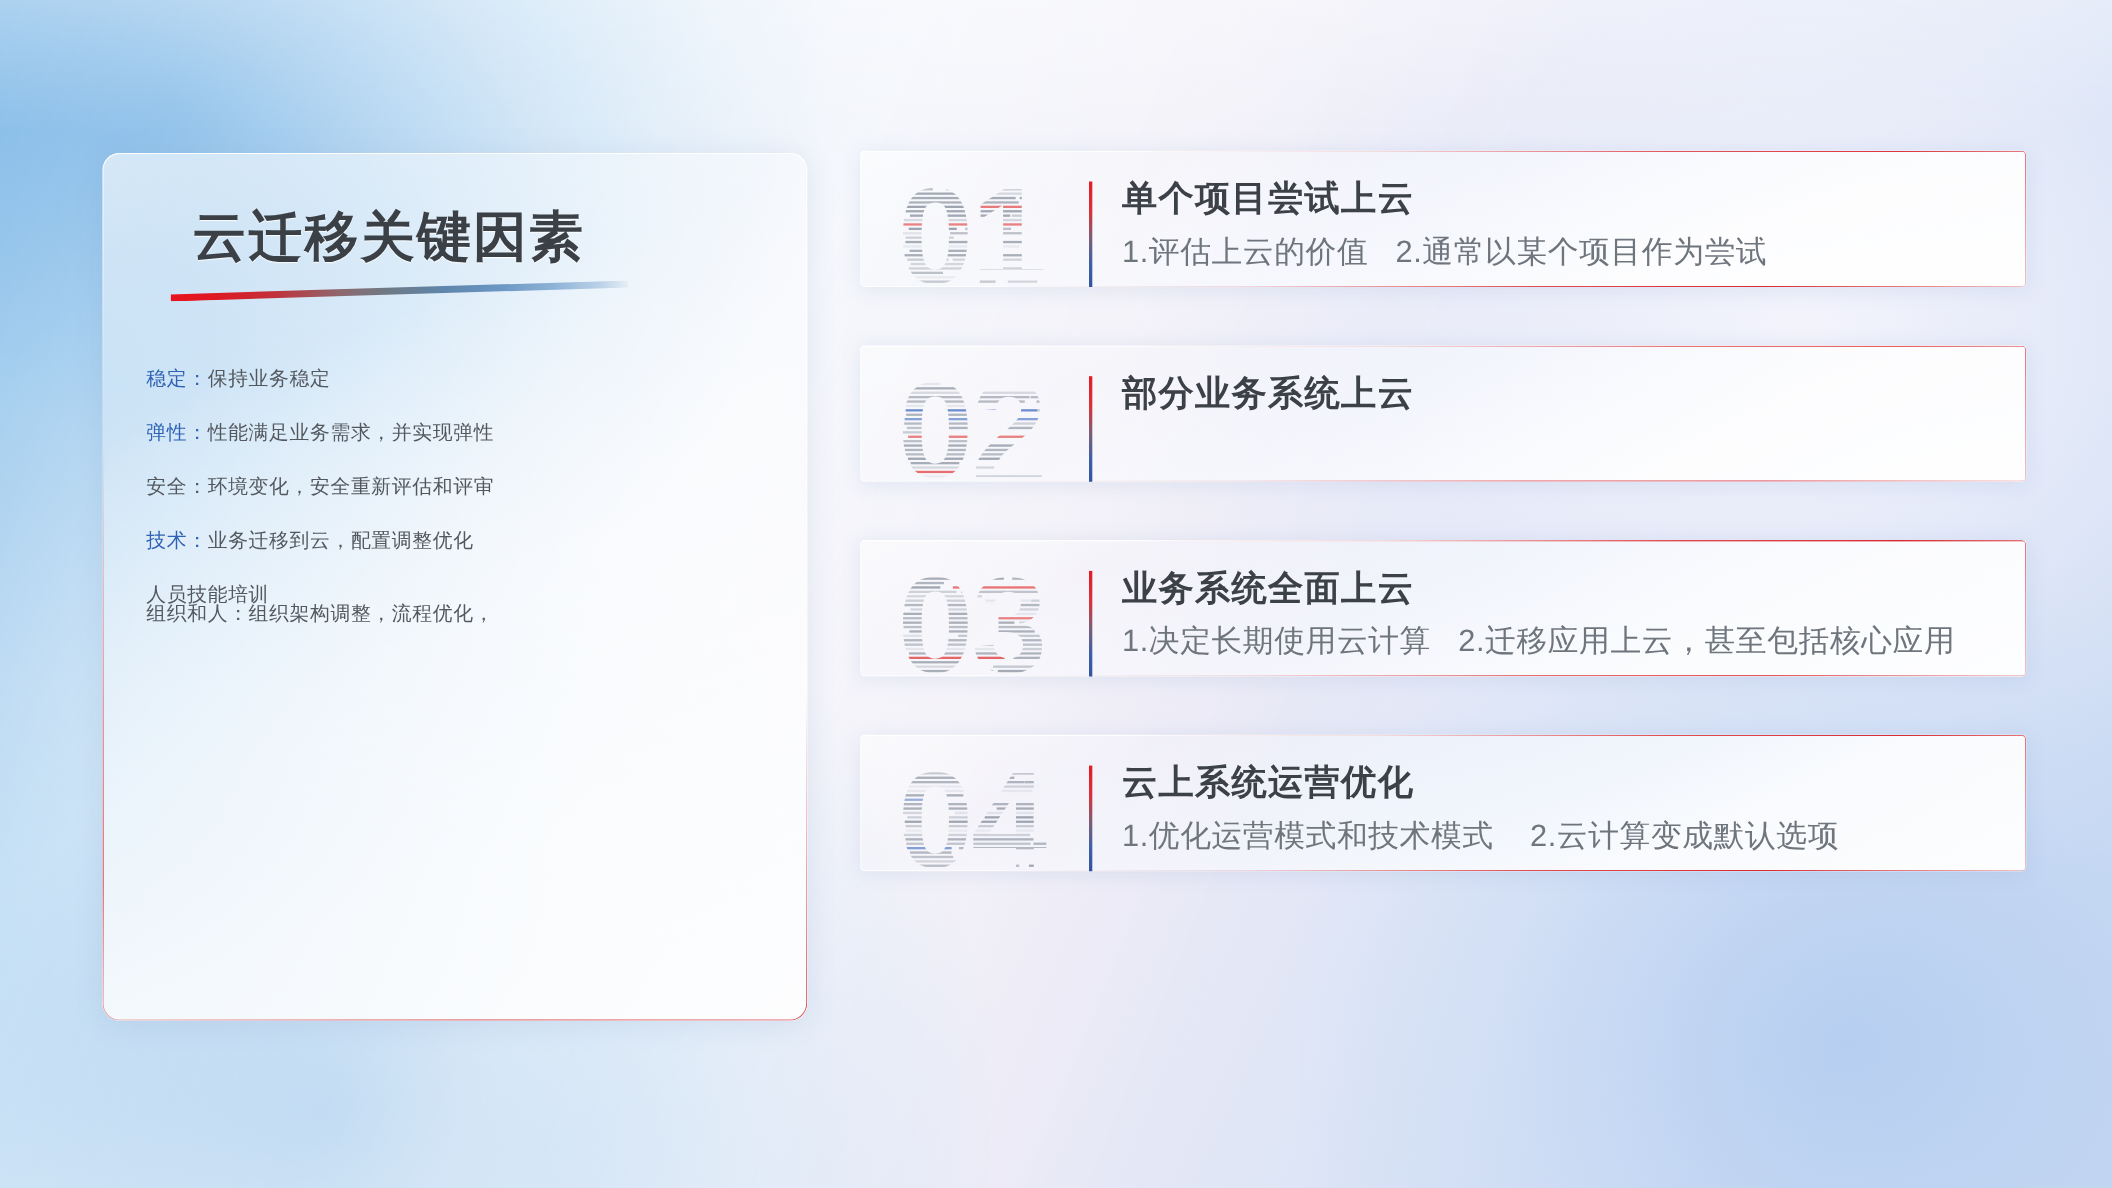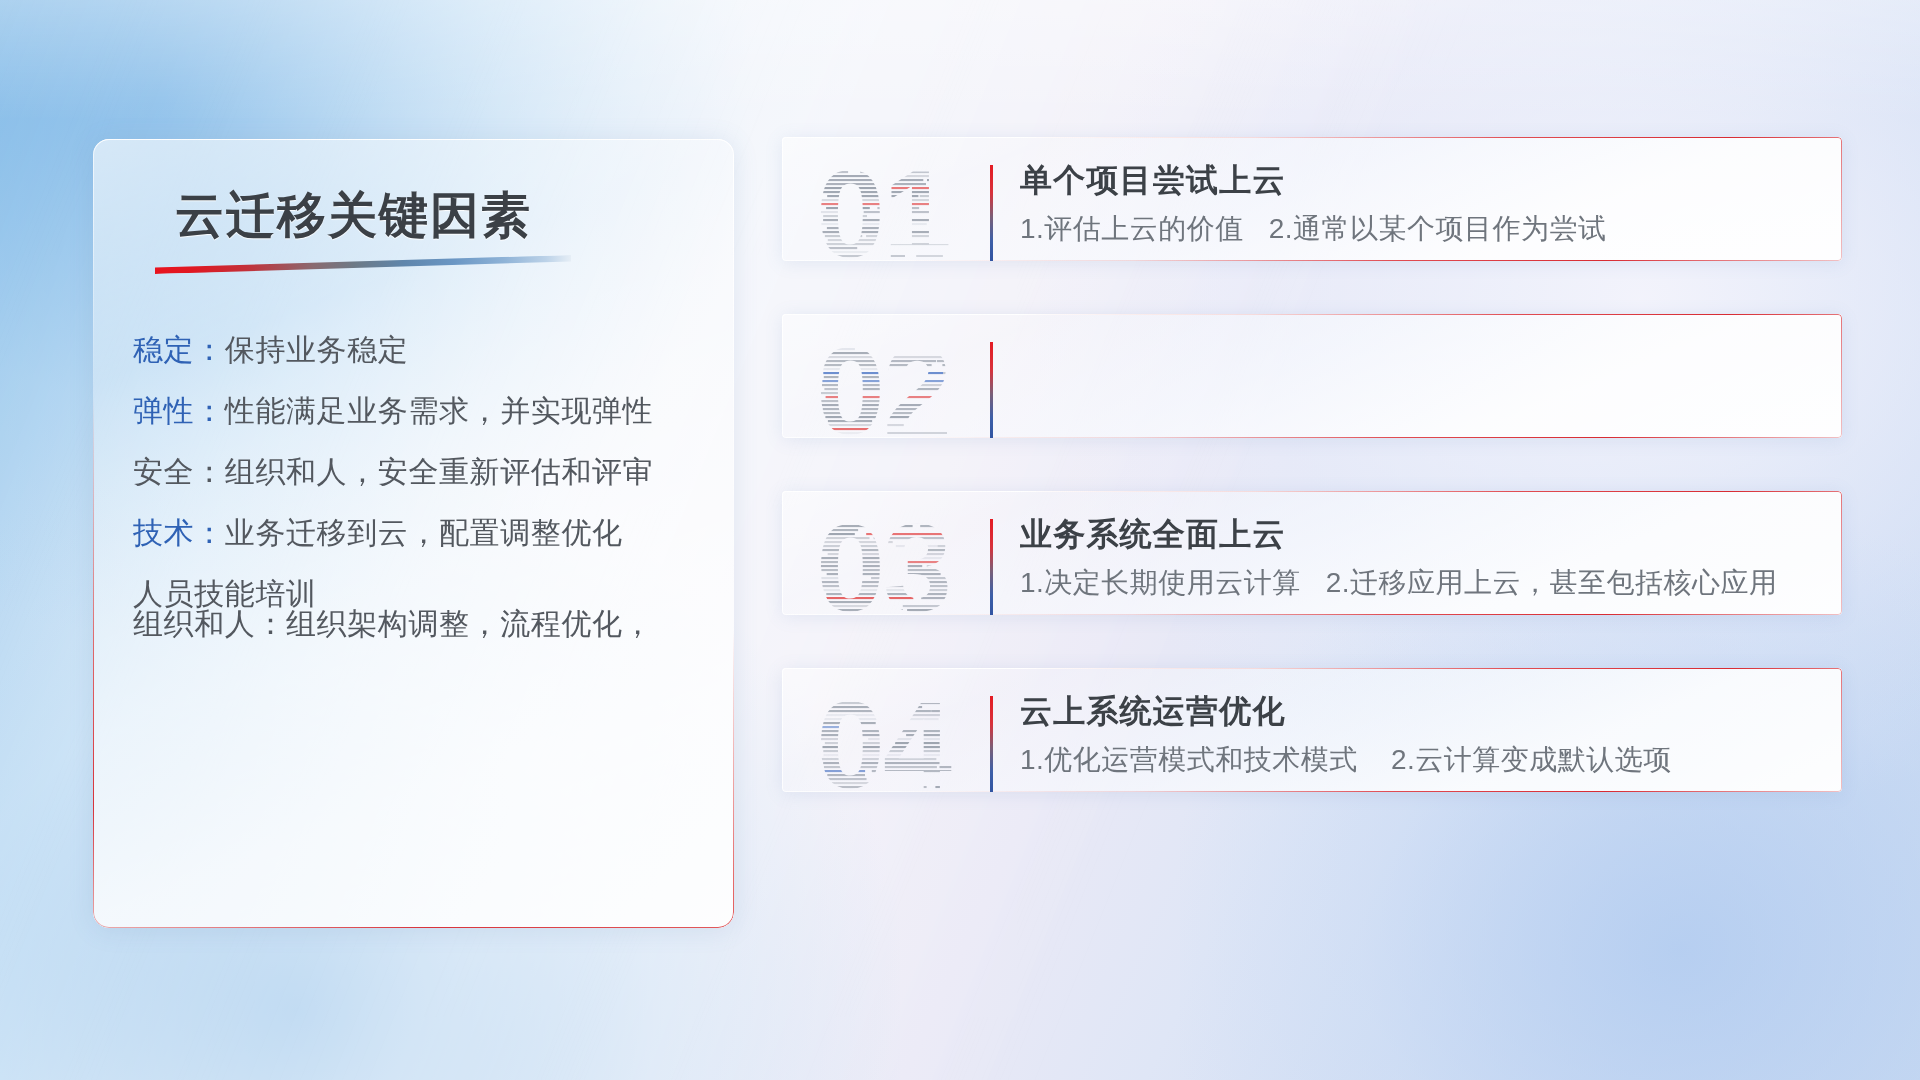--- a/index.html
+++ b/index.html
@@ -95,21 +95,21 @@
     background:linear-gradient(90deg,
       #e8131e 0%, #e01822 9%, #c33039 22%,
       #8a6a70 38%, #6d7a86 48%, #5f86ac 60%,
       #6b97c4 72%, #8fb3d7 84%, #bcd2e8 94%, #e6eef6 100%);
     transform:skewY(-1.1deg);
     clip-path:polygon(0 42%, 100% 0, 100% 58%, 0 100%);
   }
 
   #factor-list { position:absolute; left:40px; top:196px; width:560px; }
   .factor-row {
-    font-size:30px; line-height:1.0; color:#53585f; letter-spacing:.6px;
+    font-size:18px; line-height:1.0; color:#53585f; letter-spacing:.6px;
     margin-bottom:31px; white-space:nowrap;
   }
   .factor-row .lbl { color:#2f62b5; }
   .factor-row.plain .lbl { color:#53585f; }
   .factor-row .val { color:#53585f; }
   .factor-row.cont { margin-bottom:0; }
 
   
   #cards { position:absolute; left:782px; top:137px; width:1060px; }
   .card {
@@ -172,21 +172,21 @@
 </div>
 
 <div id="stage">
 
   <section id="left-panel">
     <h1 id="panel-title">云迁移关键因素</h1>
     <div id="title-rule"></div>
     <div id="factor-list">
         <div class="factor-row"><span class="lbl">稳定：</span><span class="val">保持业务稳定</span></div>
         <div class="factor-row"><span class="lbl">弹性：</span><span class="val">性能满足业务需求，并实现弹性</span></div>
-        <div class="factor-row plain"><span class="lbl">安全：</span><span class="val">组织和人，安全重新评估和评审</span></div>
+        <div class="factor-row plain"><span class="lbl">安全：</span><span class="val">环境变化，安全重新评估和评审</span></div>
         <div class="factor-row"><span class="lbl">技术：</span><span class="val">业务迁移到云，配置调整优化</span></div>
         <div class="factor-row plain cont"><span class="lbl"></span><span class="val">人员技能培训</span></div>
         <div class="factor-row plain"><span class="lbl">组织和人：</span><span class="val">组织架构调整，流程优化，</span></div>
       </div>
   </section>
 
   <section id="cards">
       <article class="card">
         <div class="card-num">
           <svg viewBox="0 0 150 128">
@@ -324,20 +324,21 @@
               <rect x="4.0" y="112.0" width="42.5" height="2.1" fill="#8e96a2" opacity="0.47"></rect>
               <rect x="4.7" y="116.0" width="107.8" height="2.1" fill="#8e96a2" opacity="0.53"></rect>
               <rect x="122.2" y="116.0" width="131.5" height="2.1" fill="#8e96a2" opacity="0.57"></rect>
               <rect x="3.3" y="120.0" width="38.2" height="2.1" fill="#8e96a2" opacity="0.82"></rect>
               <rect x="2.8" y="124.0" width="81.1" height="2.1" fill="#8e96a2" opacity="0.57"></rect>
             </g>
           </svg>
         </div>
         <div class="divider"></div>
         <div class="card-body">
+          <div class="card-title">部分业务系统上云</div>
         </div>
       </article>
       <article class="card">
         <div class="card-num">
           <svg viewBox="0 0 150 128">
             <defs>
               <pattern id="stripes-3" width="150" height="4" patternUnits="userSpaceOnUse">
                 <rect x="0" y="0" width="150" height="2.1" fill="#fff"></rect>
               </pattern>
               <clipPath id="numclip-3">

